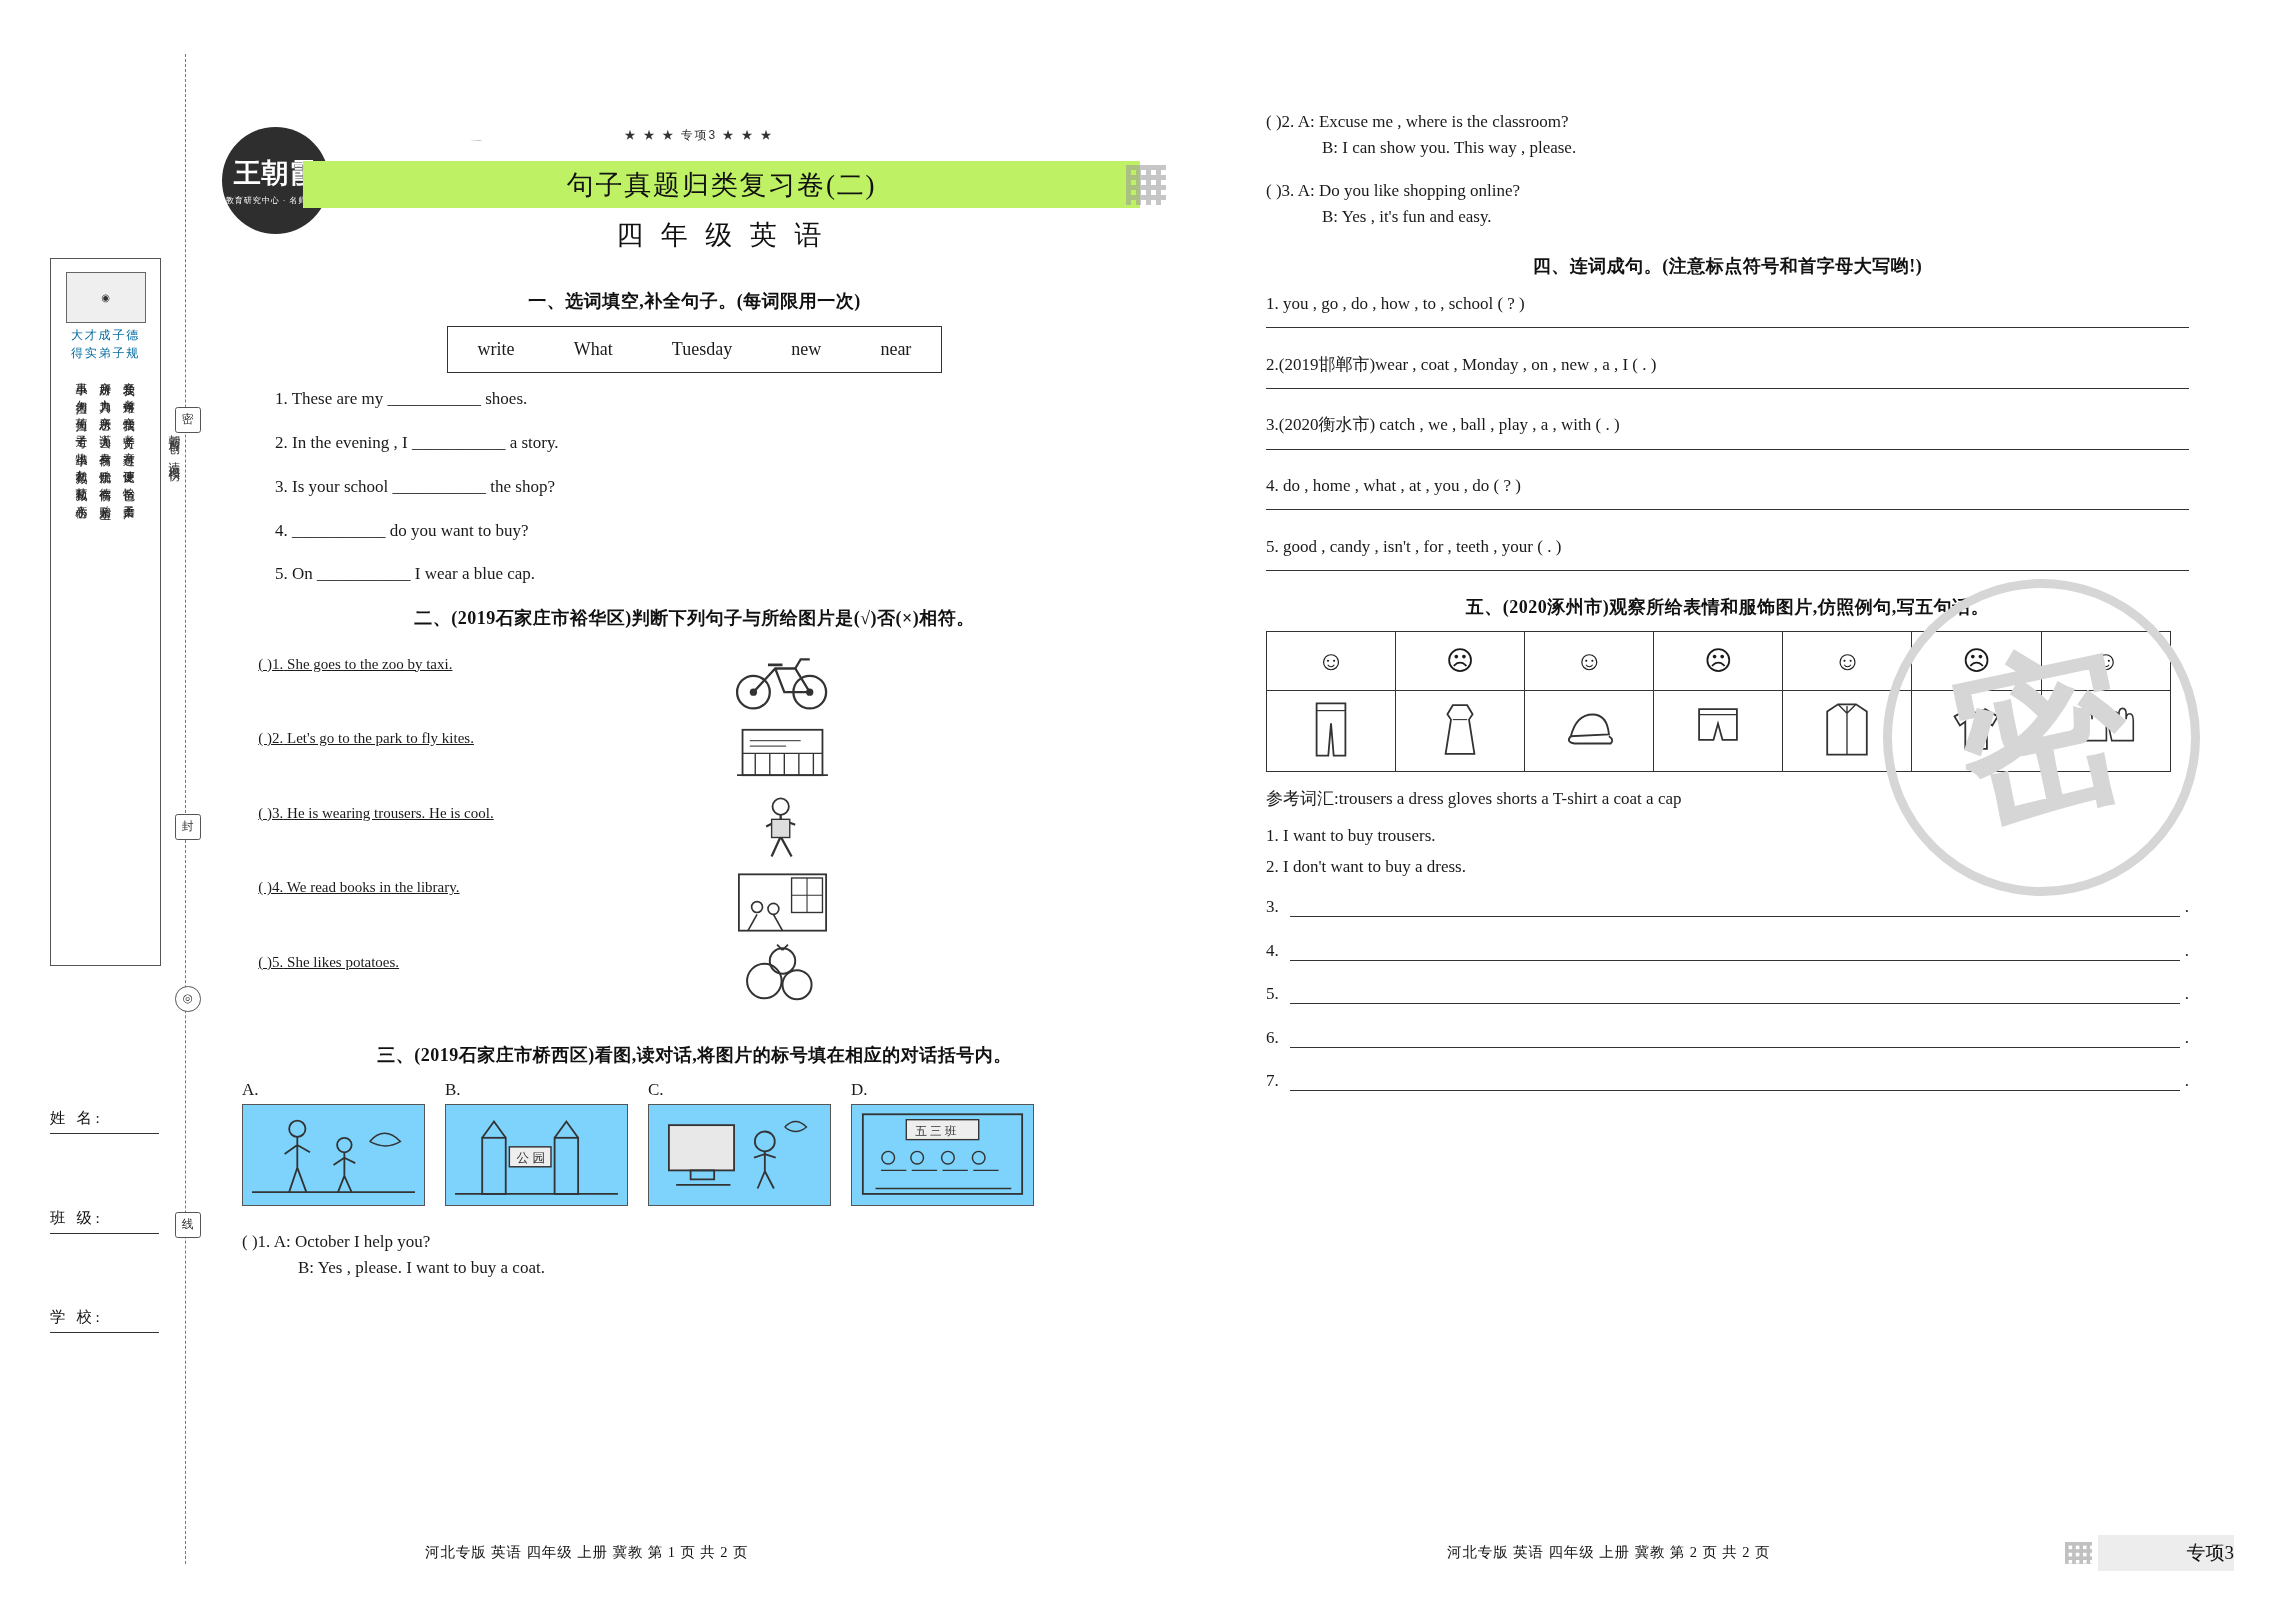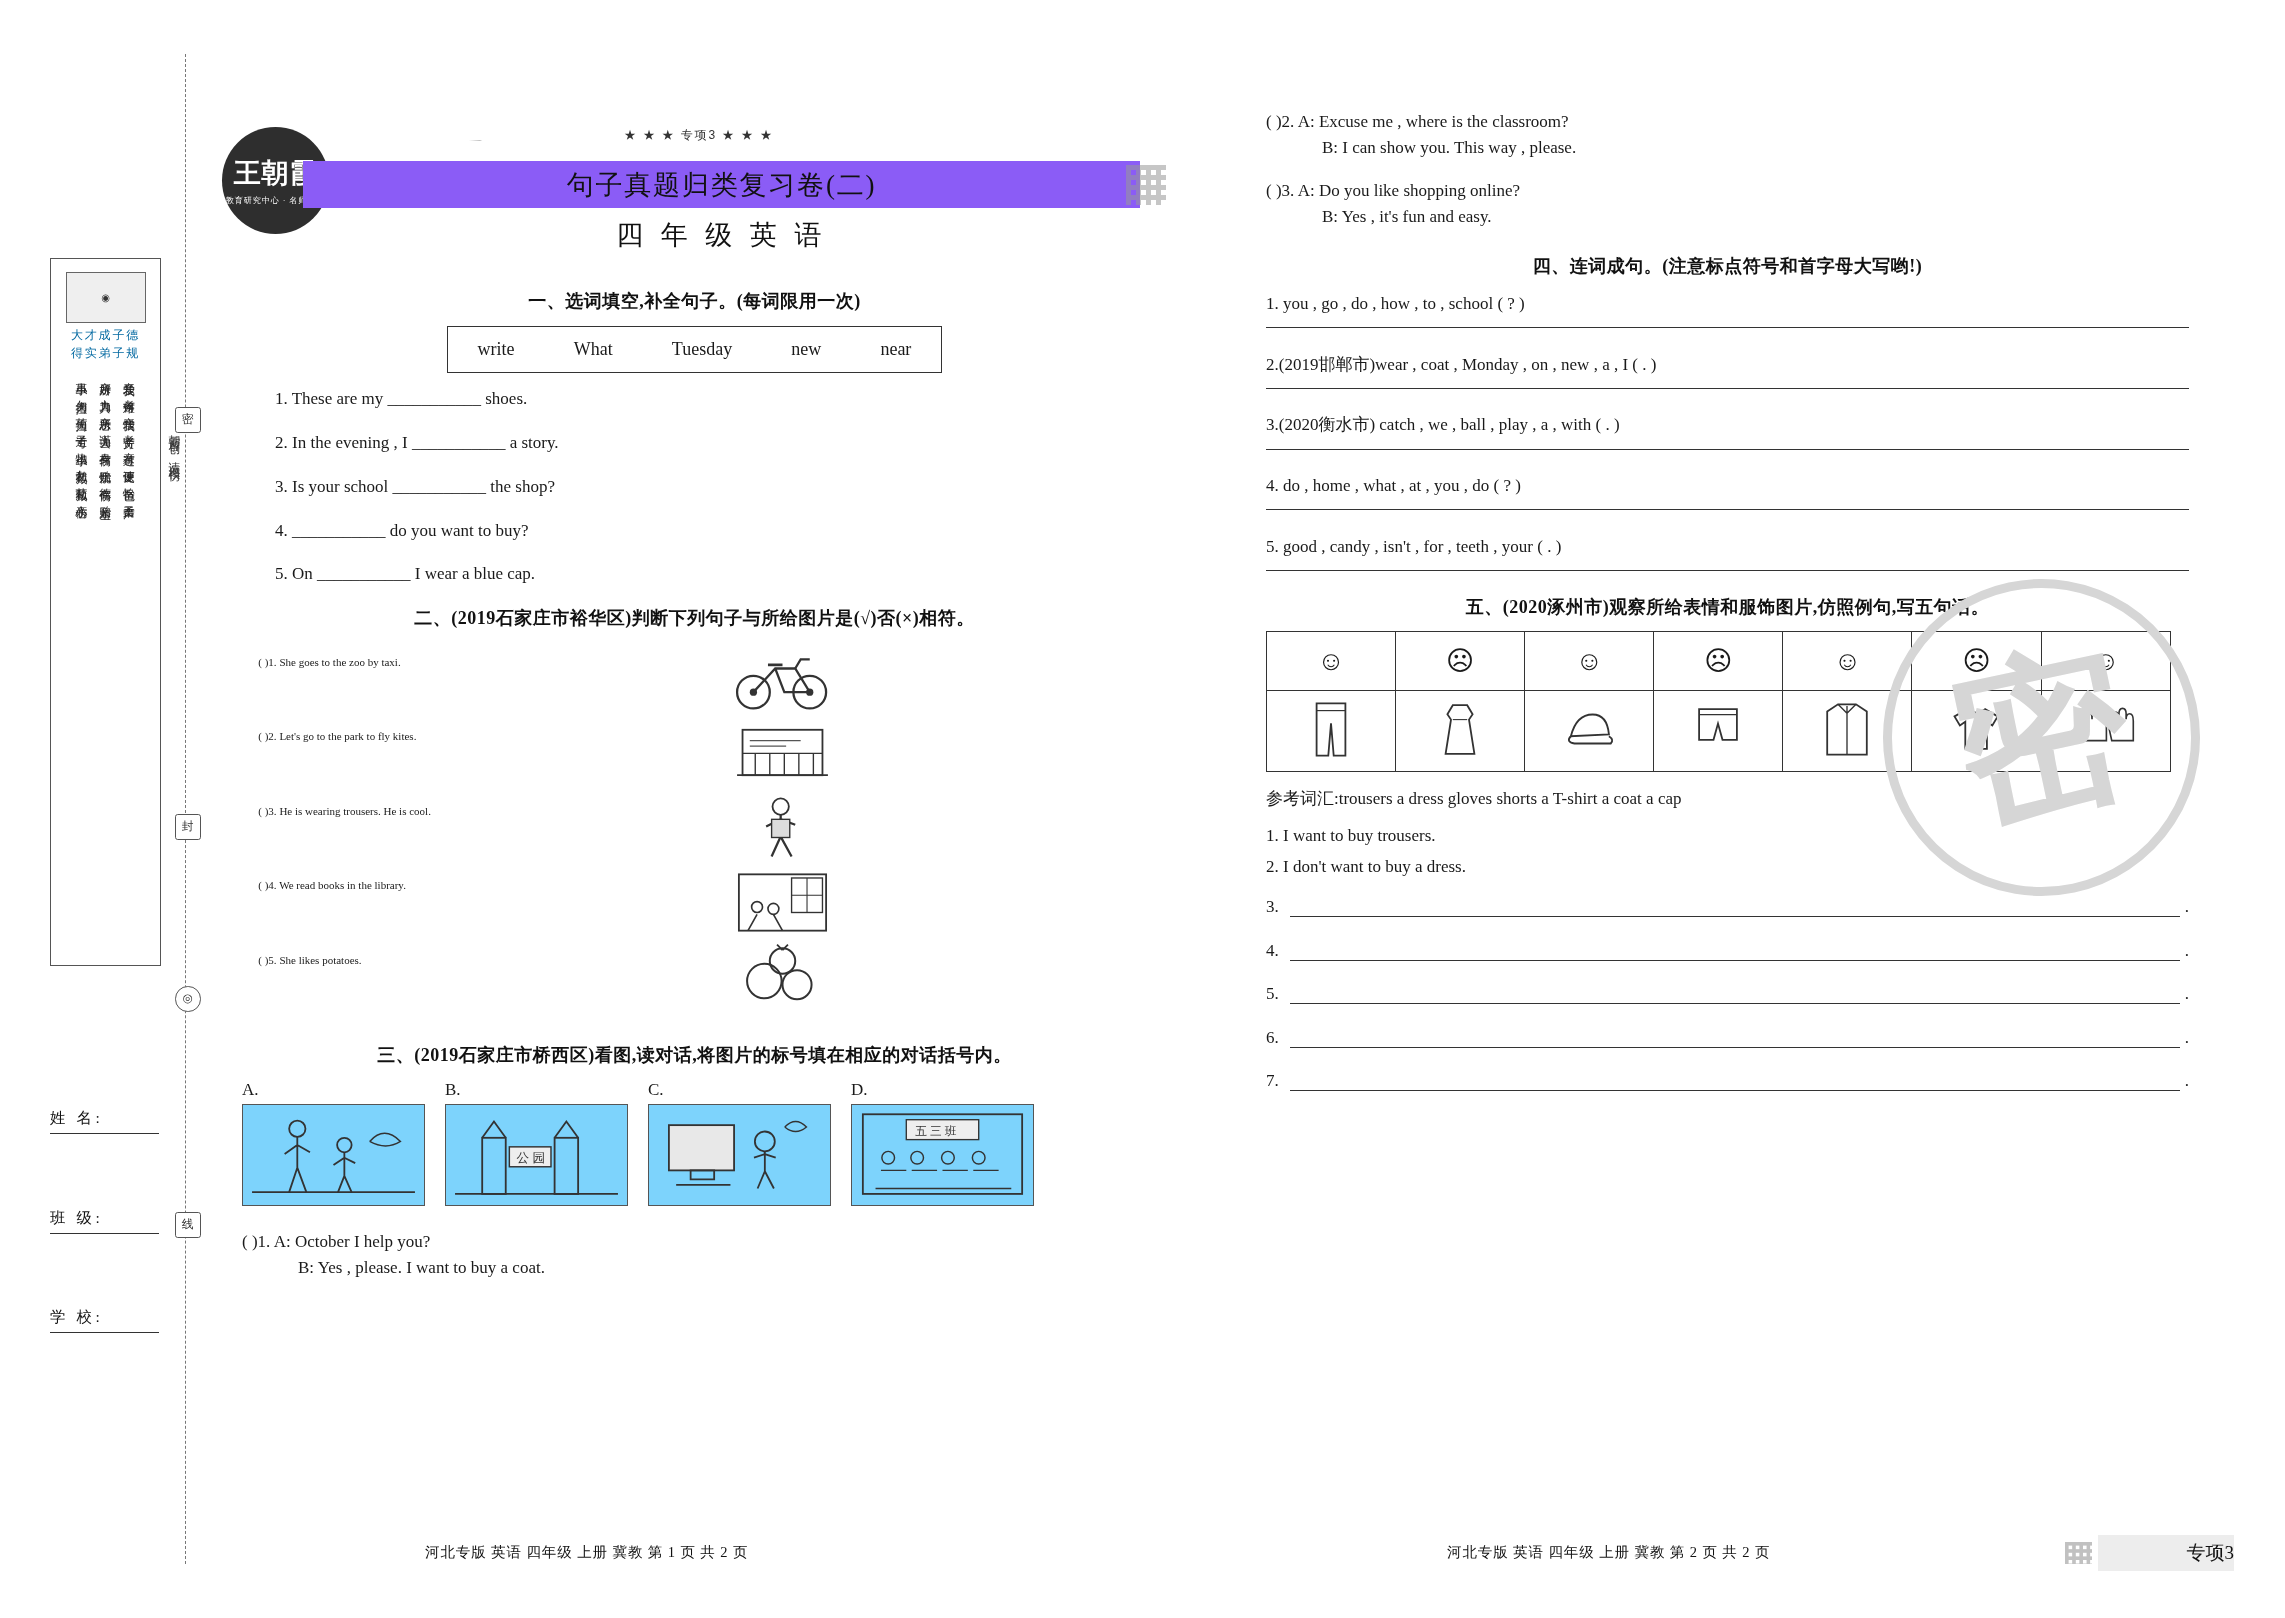--- a/index.html
+++ b/index.html
@@ -57,21 +57,21 @@
   .vert-label{
     position:absolute;writing-mode:vertical-rl;text-orientation:upright;
     font-size:11.8px;letter-spacing:2.7px;color:#333;
   }
   
   .stars{
     position:absolute;left:624px;top:127px;font-size:12px;color:#333;letter-spacing:1.8px;
     font-family:"Liberation Sans",sans-serif;
   }
   .title-bar{
-    position:absolute;left:303px;top:161px;width:837px;height:47px;background:#8b5cf6;
+    position:absolute;left:303px;top:161px;width:837px;height:47px;background:#bef264;
   }
   .title-bar .t{
     position:absolute;left:0;top:0;width:100%;height:100%;display:flex;align-items:center;
     justify-content:center;font-size:27px;letter-spacing:1.8px;color:#111;
   }
   .checker{
     position:absolute;left:1126px;top:165px;width:40px;height:40px;
     background:
       linear-gradient(90deg,#999 50%,transparent 50%) 0 0/10px 10px,
       linear-gradient(#999 50%,transparent 50%) 0 0/10px 10px;
@@ -85,21 +85,21 @@
   .colL{position:absolute;left:242px;top:289px;width:905px;}
   .colR{position:absolute;left:1266px;top:109px;width:923px;}
   .sec-h{font-size:18px;color:#111;margin:0 0 12.7px;letter-spacing:0.5px;text-align:center;}
   .wordbank{
     margin:9px auto 14.5px;width:493px;height:45px;border:1.4px solid #333;
     display:flex;align-items:center;justify-content:space-around;font-size:18px;
     font-family:"Liberation Serif",serif;
   }
   .q{font-size:17px;margin:0 0 20px;padding-left:33px;line-height:1.4;}
   .judge-row{display:flex;align-items:flex-start;margin-bottom:3.6px;}
-  .judge-txt{font-size:11px;padding-left:16.3px;padding-top:12.7px;width:470px;}
+  .judge-txt{font-size:15px;padding-left:16.3px;padding-top:12.7px;width:470px;text-decoration:underline;}
   .pic{
     width:109px;height:71px;border:0;display:flex;align-items:center;justify-content:center;
   }
   .pic svg{display:block;}
   .abcd{display:flex;gap:9px;margin-top:9px;}
   .abcd .cell{width:194px;}
   .abcd .lbl{font-size:17px;margin-bottom:3.6px;}
   .abcd .img{width:181px;height:100px;border:0.9px solid #555;background:#7dd3fc;}
   
   .rq{font-size:17px;margin:0 0 16.3px;line-height:1.55;}

